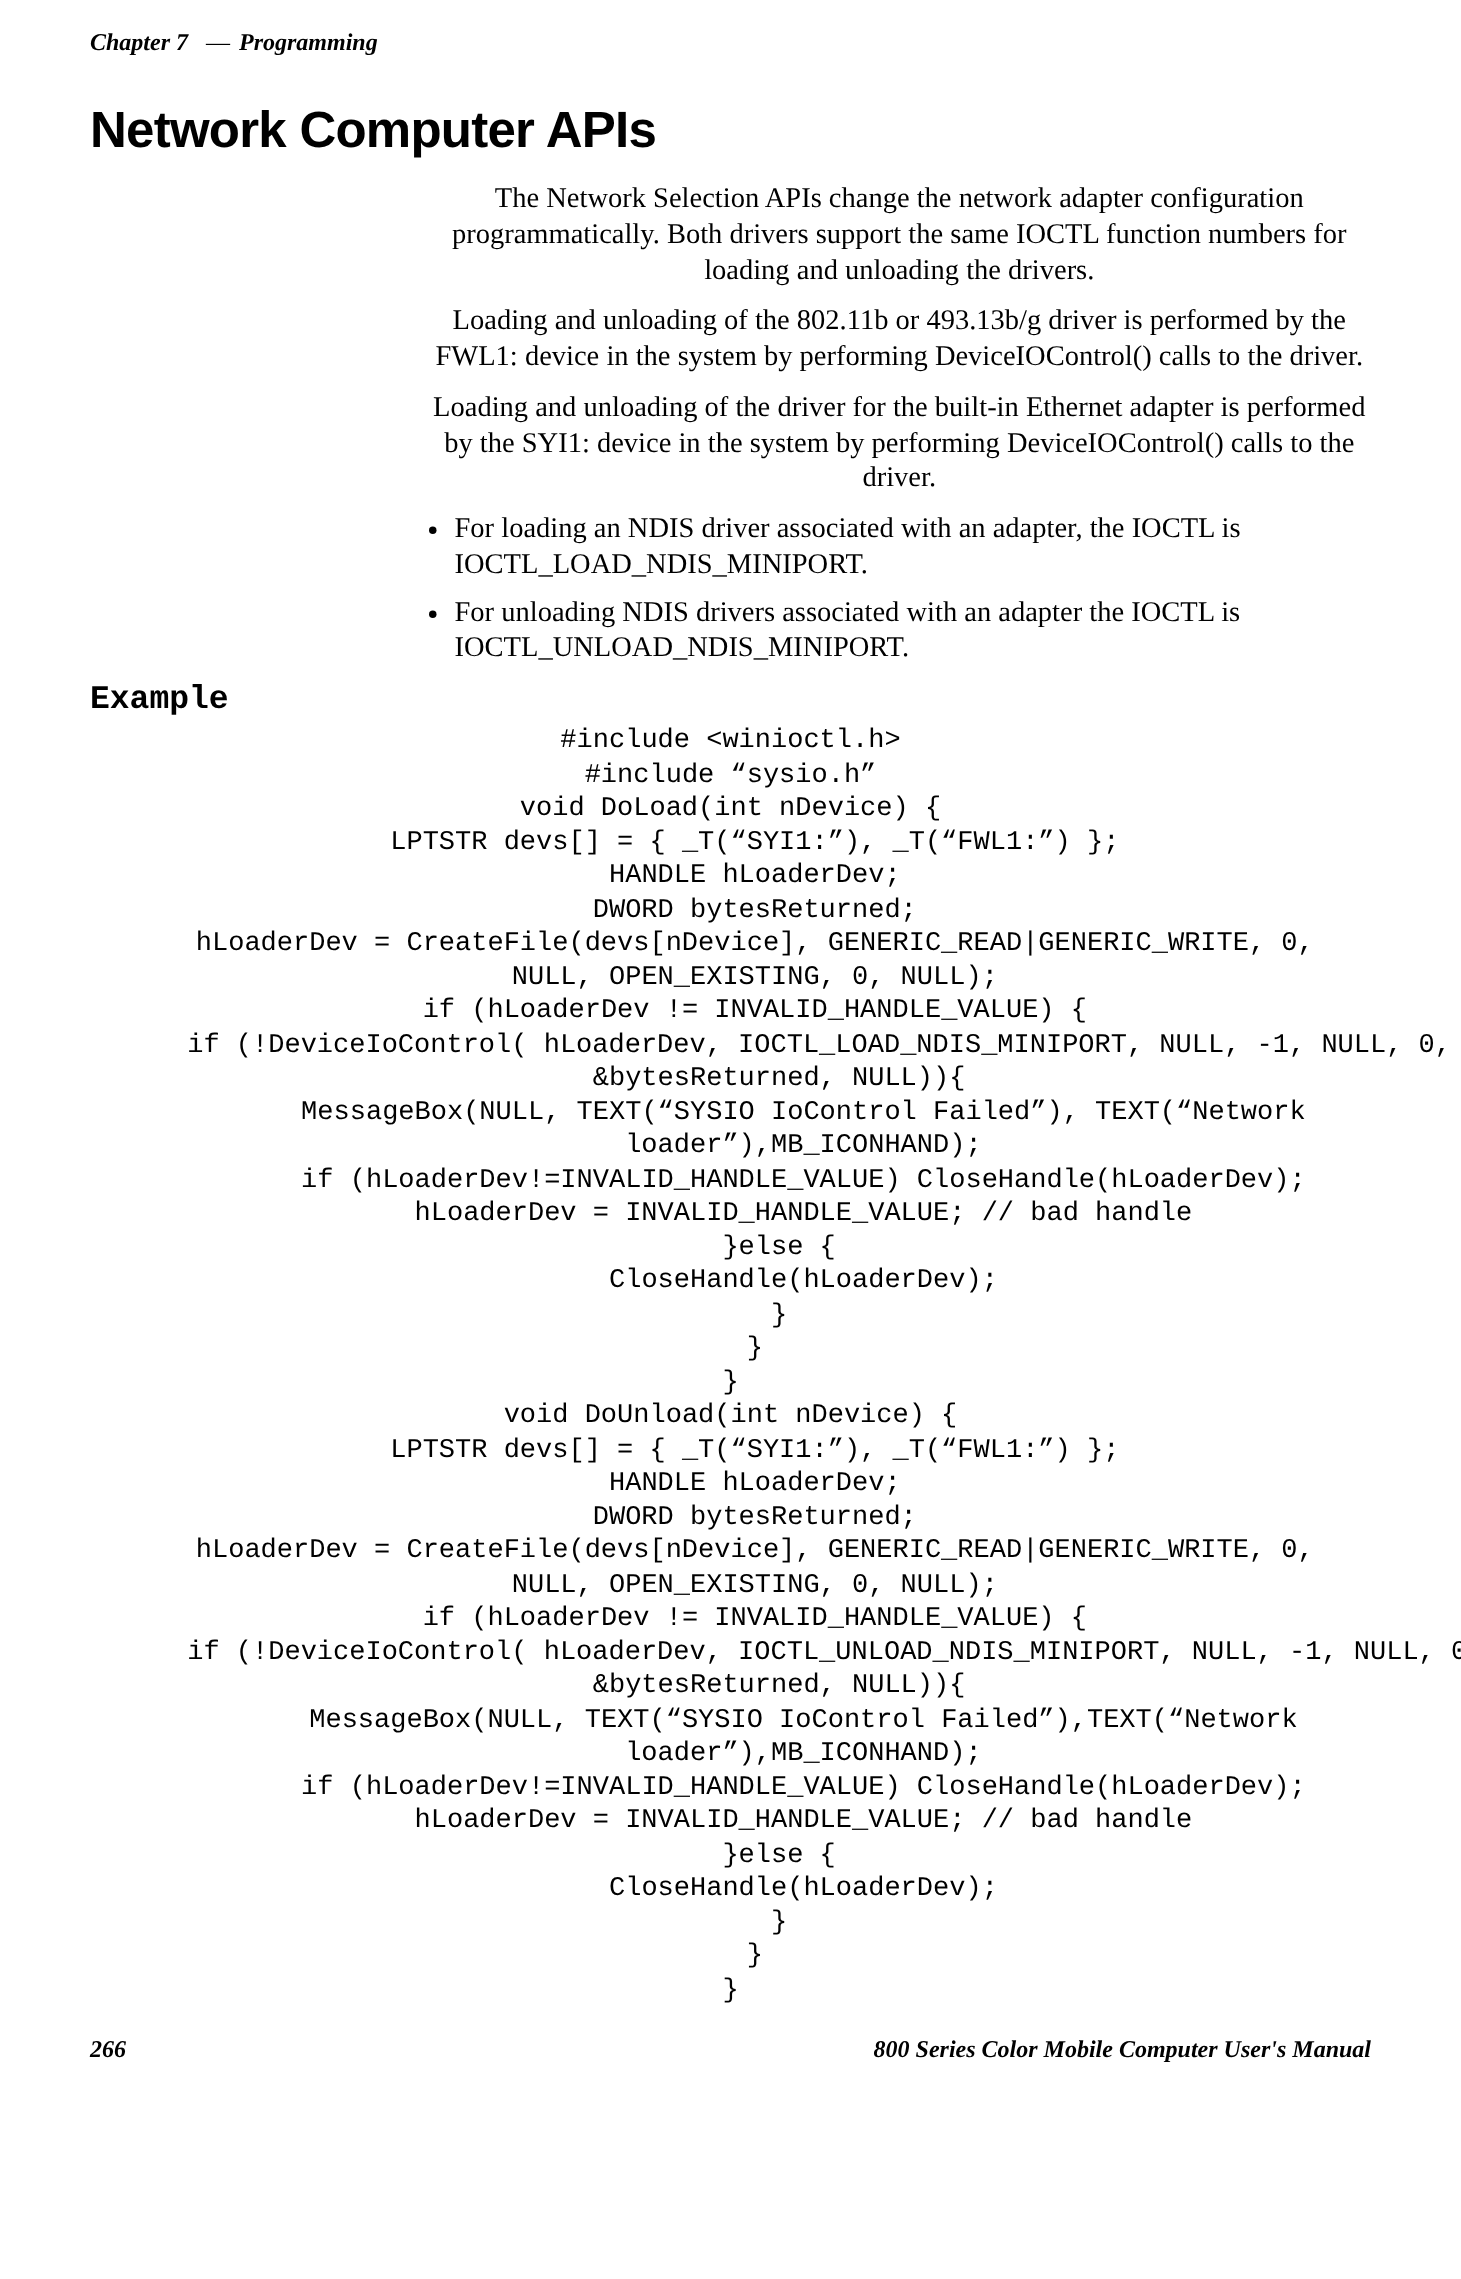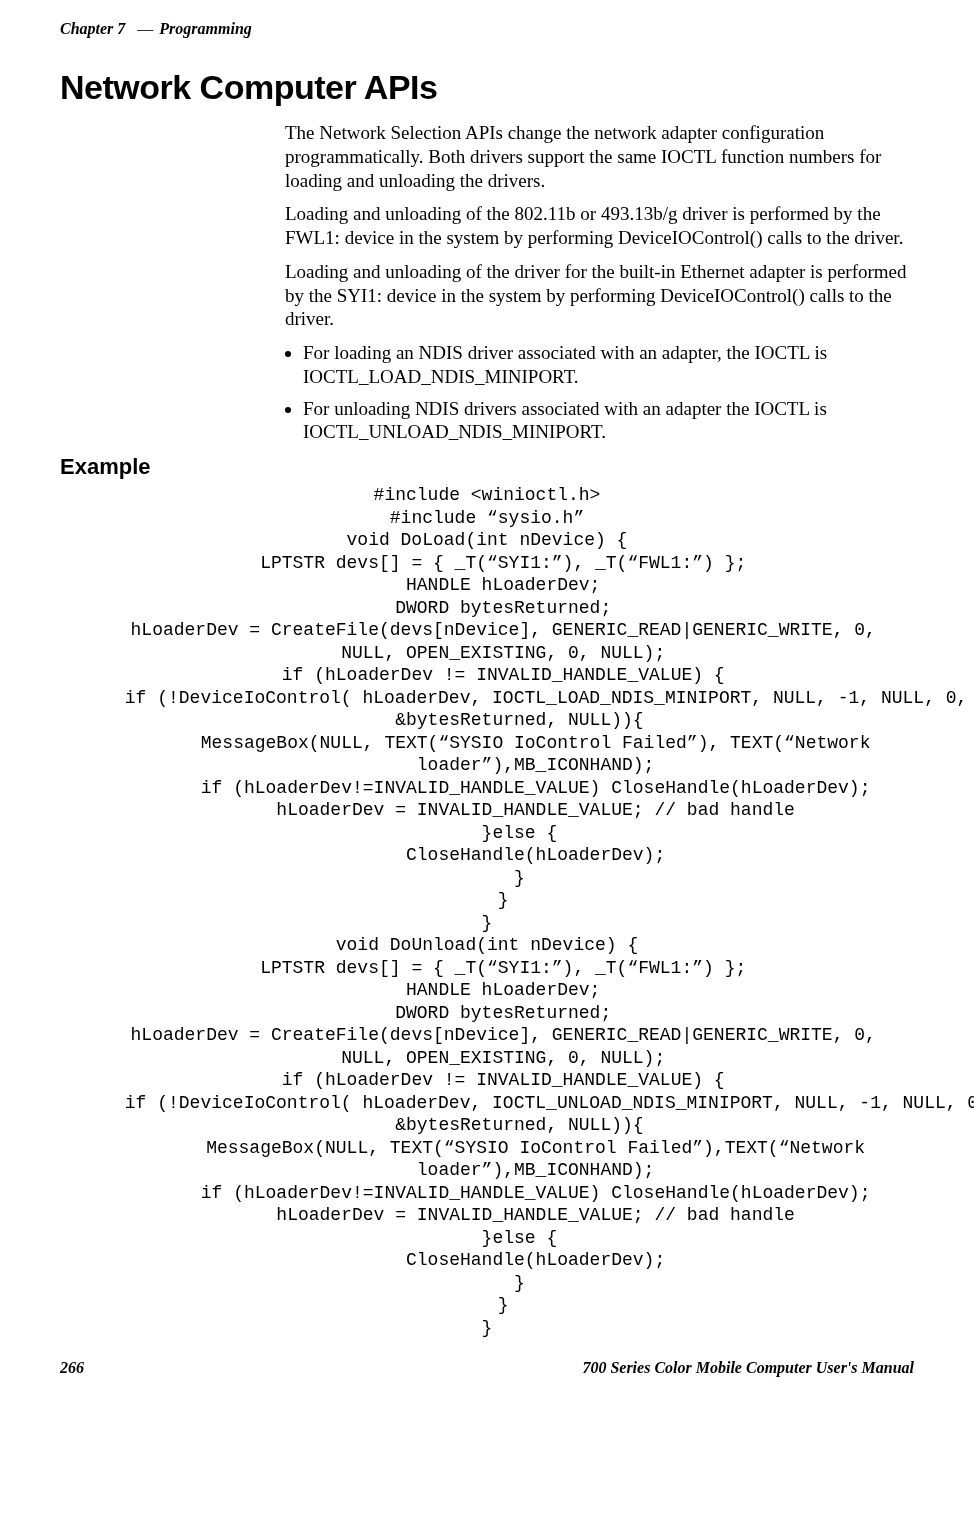--- a/index.html
+++ b/index.html
@@ -37,30 +37,31 @@
     margin: 0 0 14px 0;
     letter-spacing: -0.5px;
   }
   .body-text {
     margin-left: 225px;
     font-size: 19px;
     line-height: 1.25;
   }
   .body-text p {
     margin: 0 0 10px 0;
+    text-align: center;
   }
   .body-text ul {
     margin: 6px 0 10px 0;
     padding-left: 18px;
   }
   .body-text li {
     margin-bottom: 8px;
   }
   .example-heading {
-    font-family: Liberation Sans, sans-serif;
+    font-family: Liberation Mono, monospace;
     font-weight: 900;
     font-size: 22px;
     margin: 10px 0 4px 0;
   }
   .code {
     font-family: "Courier New", monospace;
     font-size: 18px;
     line-height: 1.25;
     white-space: pre;
     margin-bottom: 20px;
@@ -133,15 +134,15 @@
          if (hLoaderDev!=INVALID_HANDLE_VALUE) CloseHandle(hLoaderDev);
          hLoaderDev = INVALID_HANDLE_VALUE; // bad handle
       }else {
          CloseHandle(hLoaderDev);
       }
    }
 }</div>
 
   <div class="footer">
     <span>266</span>
-    <span>700 Series Color Mobile Computer User's Manual</span>
+    <span>800 Series Color Mobile Computer User's Manual</span>
   </div>
 </div>
 
 </body></html>

